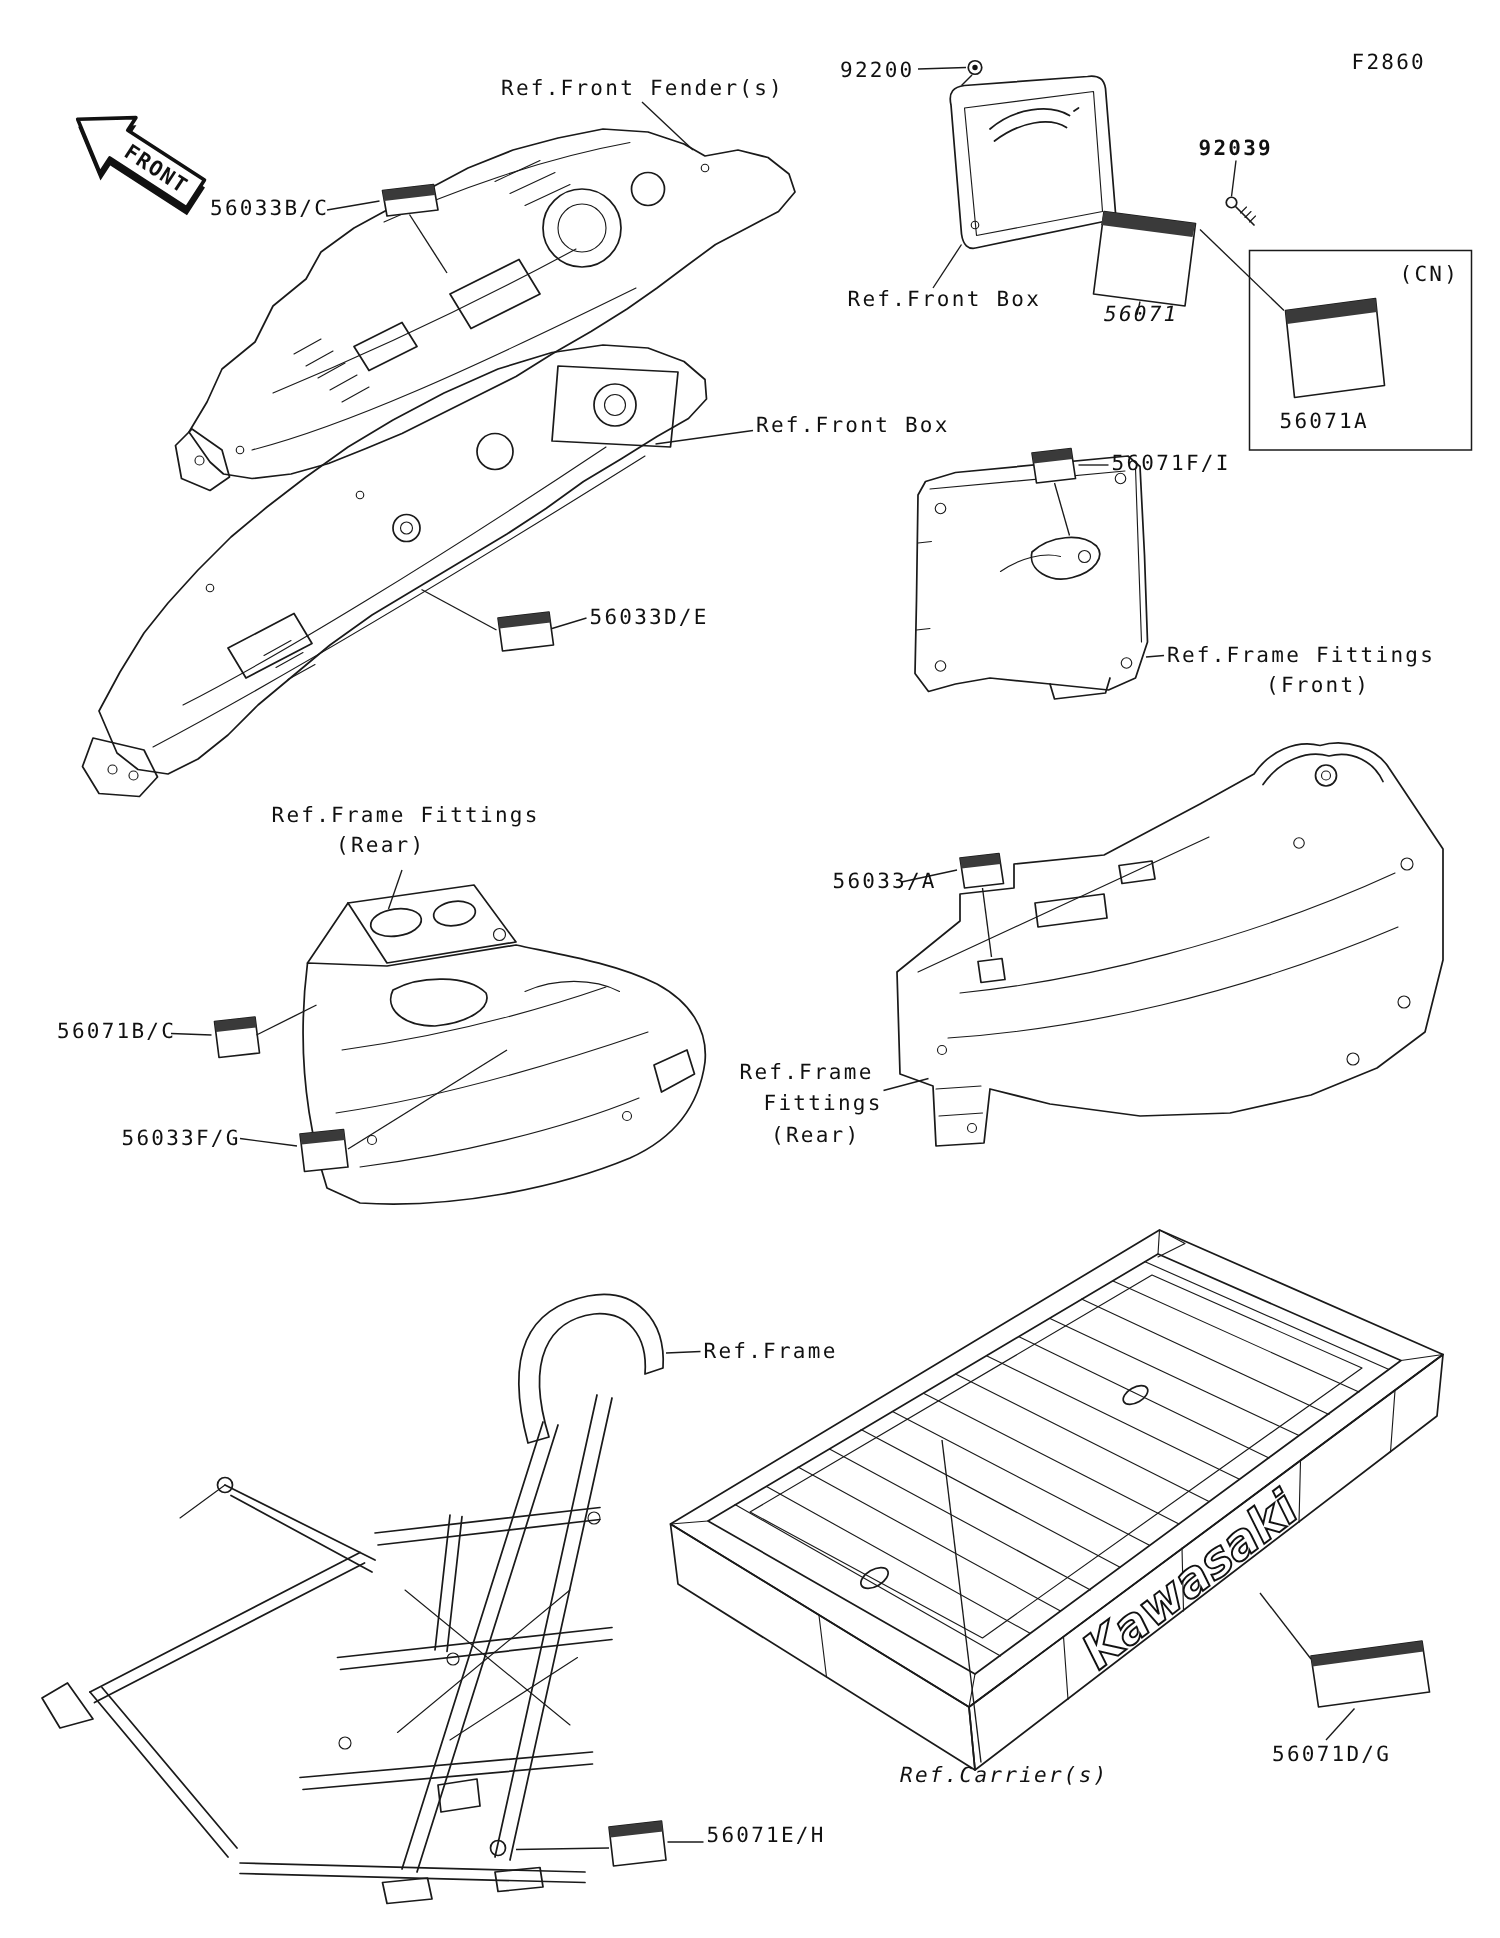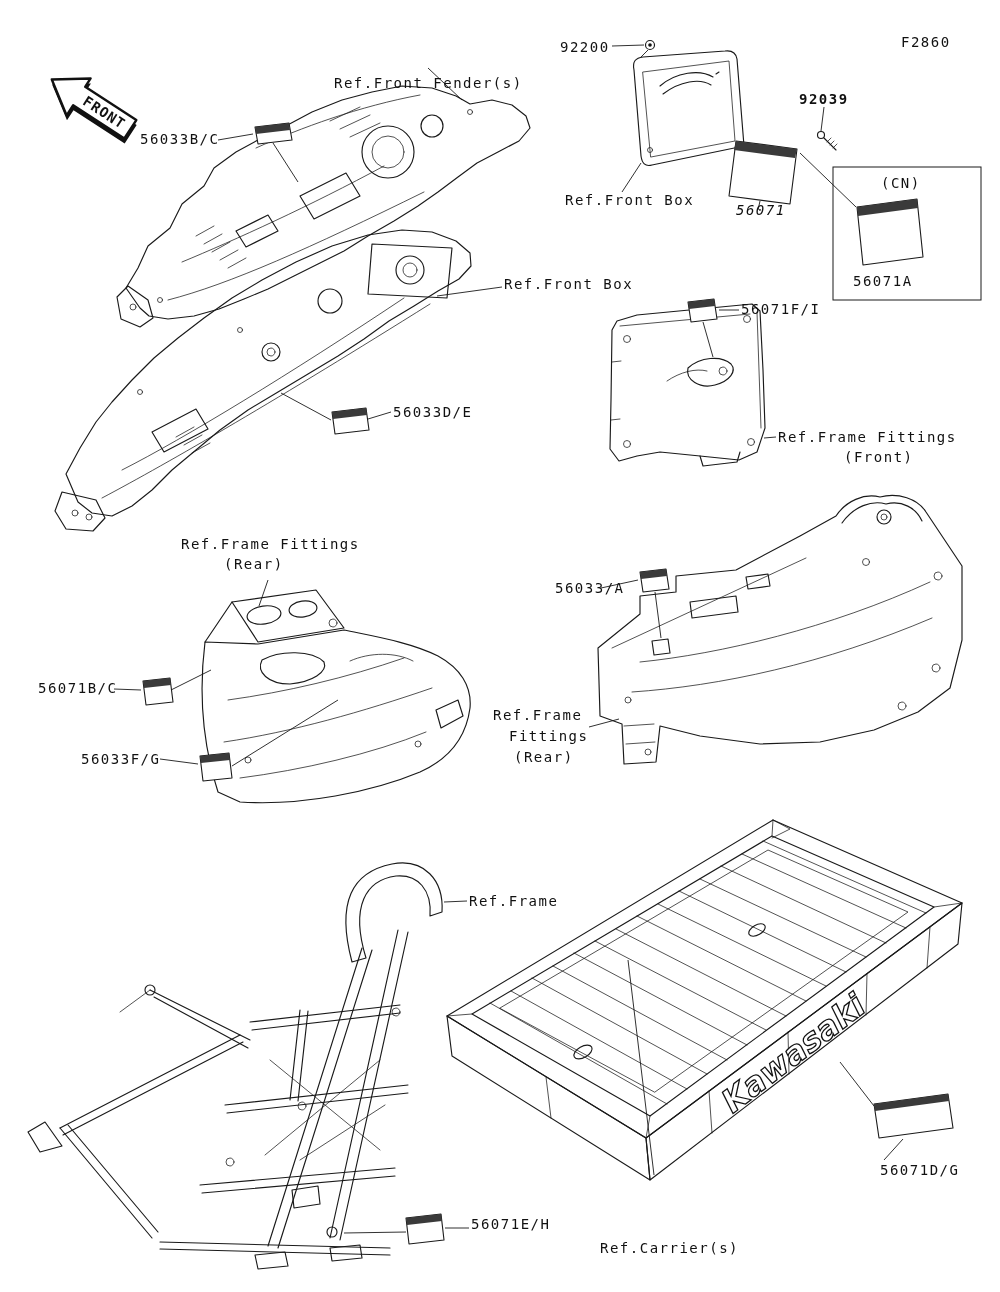--- a/index.html
+++ b/index.html
@@ -252,28 +252,28 @@
     <path class="ld" d="M654,1175 L628,960"></path>
     <path class="ld" d="M884,1160 L903,1139"></path>
     <path class="ld" d="M874,1106 L840,1062"></path>
     <path class="ld" d="M469,1228 L445,1228"></path>
     <path class="ld" d="M406,1232 L344,1233"></path>
   </g>
 </svg>
 
 <div class="lbl" style="left:901px; top:34px;">F2860</div>
 
-<div class="lbl" style="left:334px; top:51px;margin-top:24px;">Ref.Front Fender(s)</div>
+<div class="lbl" style="left:334px; top:51px;">Ref.Front Fender(s)</div>
 <div class="lbl" style="left:140px; top:131px;">56033B/C</div>
 <div class="lbl" style="left:560px; top:39px;">92200</div>
 <div class="lbl" style="left:799px; top:91px;font-weight:bold;">92039</div>
 
 <div class="lbl" style="left:565px; top:192px;">Ref.Front Box</div>
 <div class="lbl" style="left:736px; top:202px;font-style:italic;">56071</div>
-<div class="lbl" style="left:881px; top:175px;">(CN)</div>
+<div class="lbl" style="left:933px; top:175px;">(CN)</div>
 <div class="lbl" style="left:853px; top:273px;text-align:center;">56071A</div>
 <div class="lbl" style="left:741px; top:301px;">56071F/I</div>
 
 <div class="lbl" style="left:504px; top:276px;">Ref.Front Box</div>
 <div class="lbl" style="left:393px; top:404px;">56033D/E</div>
 
 <div class="lbl" style="left:778px; top:429px;">Ref.Frame Fittings</div>
 <div class="lbl" style="left:844px; top:449px;">(Front)</div>
 
 <div class="lbl" style="left:181px; top:536px;">Ref.Frame Fittings</div>
@@ -281,17 +281,17 @@
 
 <div class="lbl" style="left:555px; top:580px;">56033/A</div>
 <div class="lbl" style="left:38px;  top:680px;">56071B/C</div>
 <div class="lbl" style="left:81px;  top:751px;">56033F/G</div>
 
 <div class="lbl" style="left:493px; top:707px;">Ref.Frame</div>
 <div class="lbl" style="left:509px; top:728px;">Fittings</div>
 <div class="lbl" style="left:514px; top:749px;">(Rear)</div>
 
 <div class="lbl" style="left:469px; top:893px;">Ref.Frame</div>
-<div class="lbl" style="left:600px; top:1240px;">Ref.Carrier(s)</div>
-<div class="lbl" style="left:848px; top:1162px;margin-left:32px;">56071D/G</div>
+<div class="lbl" style="left:600px; top:1176px;font-style:italic;">Ref.Carrier(s)</div>
+<div class="lbl" style="left:848px; top:1162px;">56071D/G</div>
 <div class="lbl" style="left:471px; top:1216px;">56071E/H</div>
 
 </div>
 
 </body></html>

